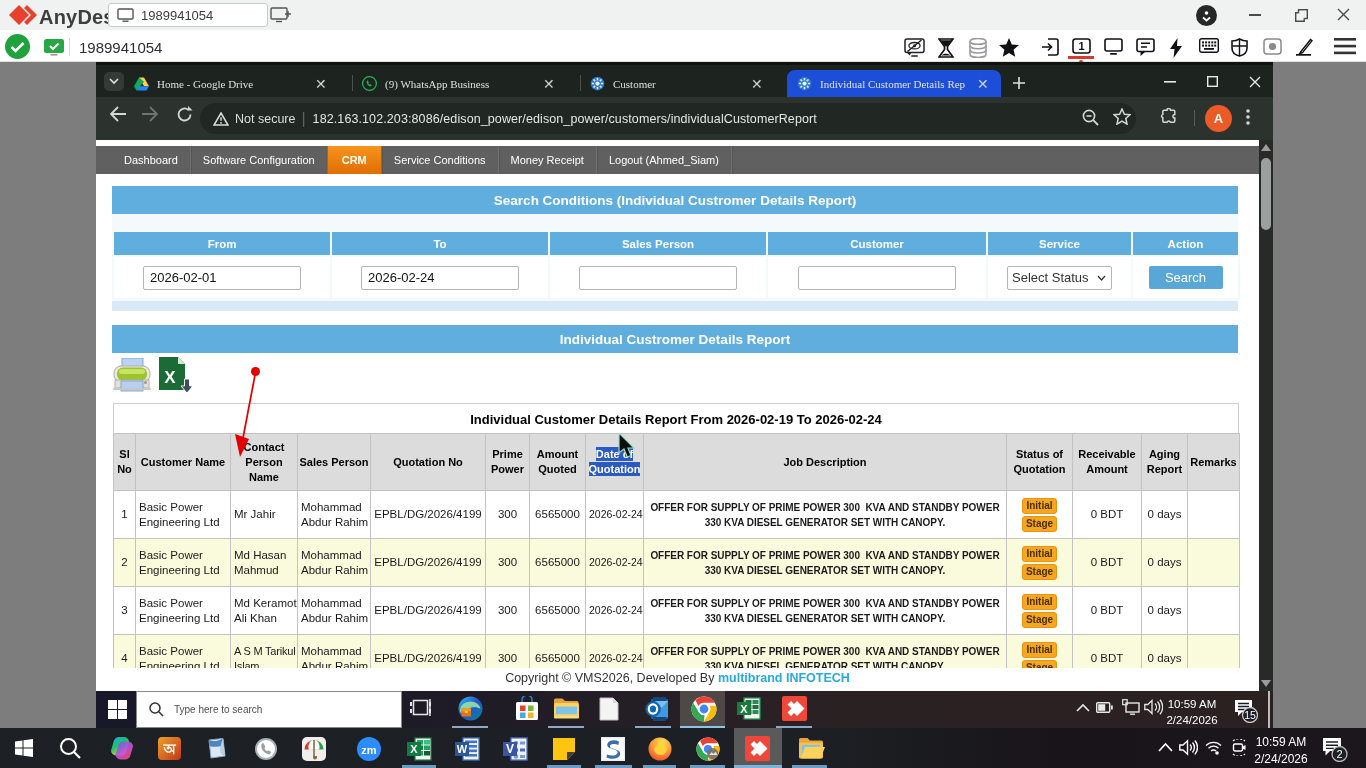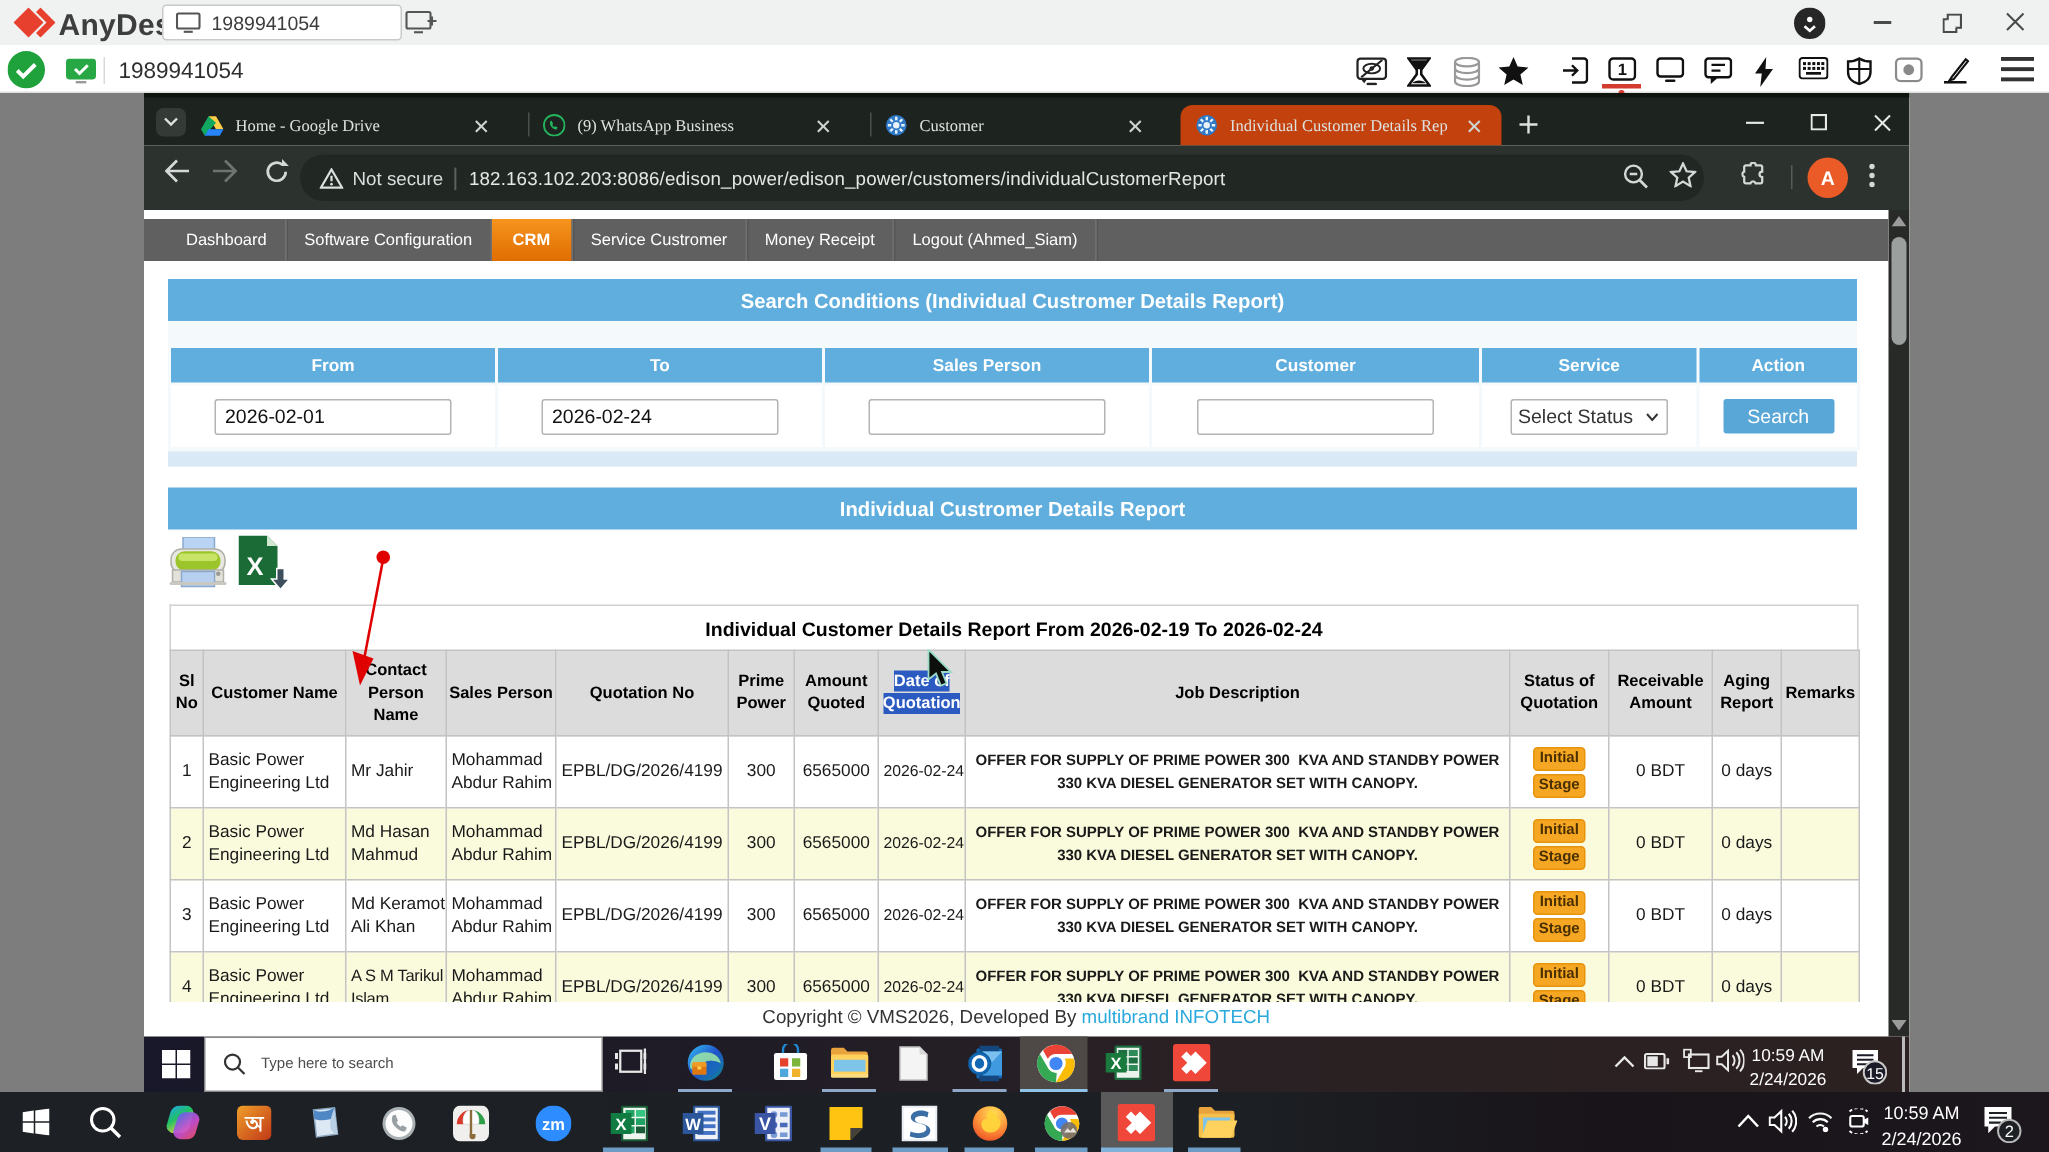--- a/index.html
+++ b/index.html
@@ -16,21 +16,21 @@
 .adic{position:absolute;top:38px;}
 
 #remote{left:96px;top:62px;width:1177px;height:666px;background:#fff;overflow:hidden;}
 #remote .abs{position:absolute;}
 
 #tabbar{left:0;top:0;width:1177px;height:35px;background:#1d231f;}
 #toolbar{left:0;top:35px;width:1177px;height:43px;background:#2c332e;}
 .tab{position:absolute;top:8px;height:27px;display:flex;align-items:center;}
 .tabtxt{color:#dfe1e0;font-size:11px;white-space:nowrap;overflow:hidden;margin-left:8px;font-family:Liberation Serif, serif;}
 .tabx{color:#cfd3d1;font-size:14px;margin-left:8px;}
-#activetab{background:#c2410c;border-radius:8px 8px 0 0;}
+#activetab{background:#1d4ed8;border-radius:8px 8px 0 0;}
 #tsearch{left:8px;top:10px;width:20px;height:19px;background:#343b37;border-radius:5px;color:#dfe1e0;text-align:center;}
 #urlpill{left:104px;top:41px;width:936px;height:31px;background:#212824;border-radius:16px;color:#dce0de;display:flex;align-items:center;}
 #urlpill .url{font-size:12.5px;color:#e4e7e5;letter-spacing:.1px;}
 .tbic{position:absolute;top:44px;}
 
 #page{left:0;top:78px;width:1163px;height:551px;background:#fff;overflow:hidden;}
 #page .abs{position:absolute;}
 #scrollv{left:1163px;top:78px;width:14px;height:551px;background:#282a28;}
 
 #nav{left:0;top:6px;width:1163px;height:28px;background:#606060;display:flex;align-items:stretch;font-size:11px;color:#fff;padding-left:16px;}
@@ -55,21 +55,21 @@
 #maintable{left:17px;top:293px;width:1126px;}
 #maintable th{background:#dcdcdc;font-size:11px;font-weight:bold;color:#000;border:1px solid #c3c3c3;height:57px;padding:1px;line-height:15px;}
 #maintable td{font-size:11.5px;color:#1a1a1a;border:1px solid #c3c3c3;padding:1px 3px;text-align:center;vertical-align:middle;height:48px;line-height:15px;white-space:nowrap;}
 #maintable td.l{text-align:left;}
 #maintable tr.y td{background:#fafadc;}
 #maintable td.job{font-weight:bold;font-size:10px;line-height:15px;letter-spacing:-.03px;}
 #maintable td.dt{font-size:10.5px;}
 .sel{background:#2b5ac0;color:#fff;padding:1px 0;}
 .badge{display:inline-block;background:#f5a623;border:1px solid #e8930c;border-radius:3px;color:#4a3000;font-weight:bold;font-size:10px;padding:0 3px;line-height:14px;margin:1px 0;}
 #footer{left:0;top:528px;width:1163px;height:23px;background:#fff;text-align:center;font-size:12.5px;color:#333;padding-top:3px;}
-#footer b{font-weight:normal;color:#2aa9dc;}
+#footer b{font-weight:bold;color:#2aa9dc;}
 
 #rtask{left:0;top:629px;width:1177px;height:37px;background:linear-gradient(90deg,#18182a 0%,#201c26 35%,#2a2124 60%,#2b2121 100%);}
 #rsearch{position:absolute;left:40px;top:0;width:266px;height:37px;background:#fff;border:1px solid #888;display:flex;align-items:center;}
 #rsearch span{color:#4d4d4d;font-size:10px;margin-left:10px;}
 .rtic{position:absolute;top:6px;}
 .wtime{color:#fff;font-size:11.5px;text-align:center;line-height:1.4;}
 
 #ltask{left:0;top:728px;width:1366px;height:40px;background:linear-gradient(90deg,#1d2125,#1c2024 60%,#191419 78%,#1c171c);}
 .ltic{position:absolute;top:8px;}
 .uline{position:absolute;bottom:0;height:3px;background:#76a9cd;}
@@ -305,21 +305,21 @@
         <circle cx="2" cy="2" r="1.8"></circle>
         <circle cx="2" cy="8" r="1.8"></circle>
         <circle cx="2" cy="14" r="1.8"></circle>
       </g>
     </svg>
 <div class="abs" id="page">
  <div class="abs" id="nav">
   <div class="it">Dashboard</div>
         <div class="it">Software Configuration</div>
   <div class="it crm">CRM</div>
-        <div class="it">Service Custromer</div>
+        <div class="it">Service Conditions</div>
   <div class="it">Money Receipt</div>
         <div class="it">Logout (Ahmed_Siam)</div>
  </div>
  <div class="abs bluebar" id="schead">Search Conditions (Individual Custromer Details Report)</div>
  <div class="abs" id="scbg"></div>
  <table class="abs grid" id="sctable">
   <colgroup>
           <col style="width:218px">
           <col style="width:218px">
           <col style="width:218px">

